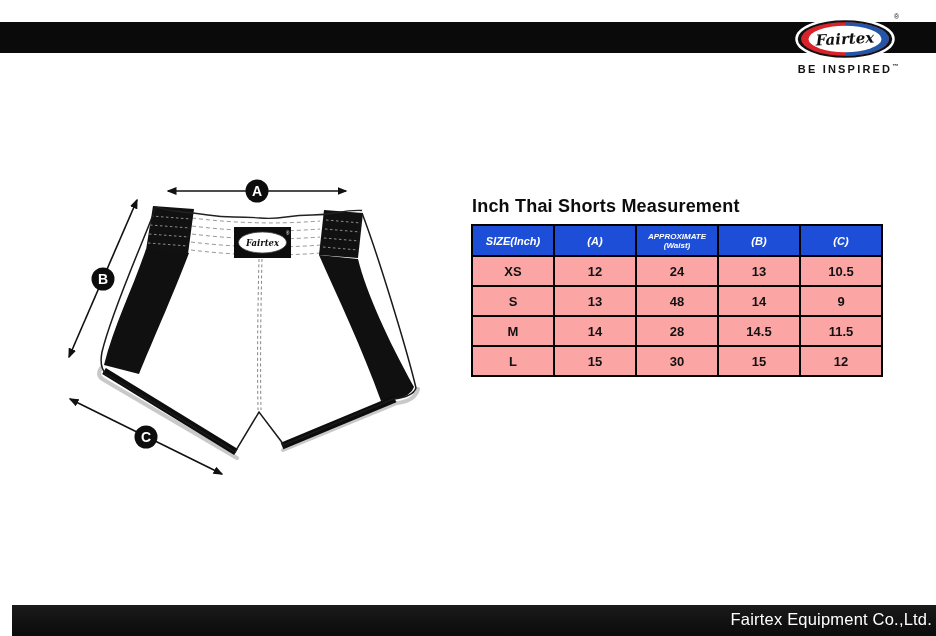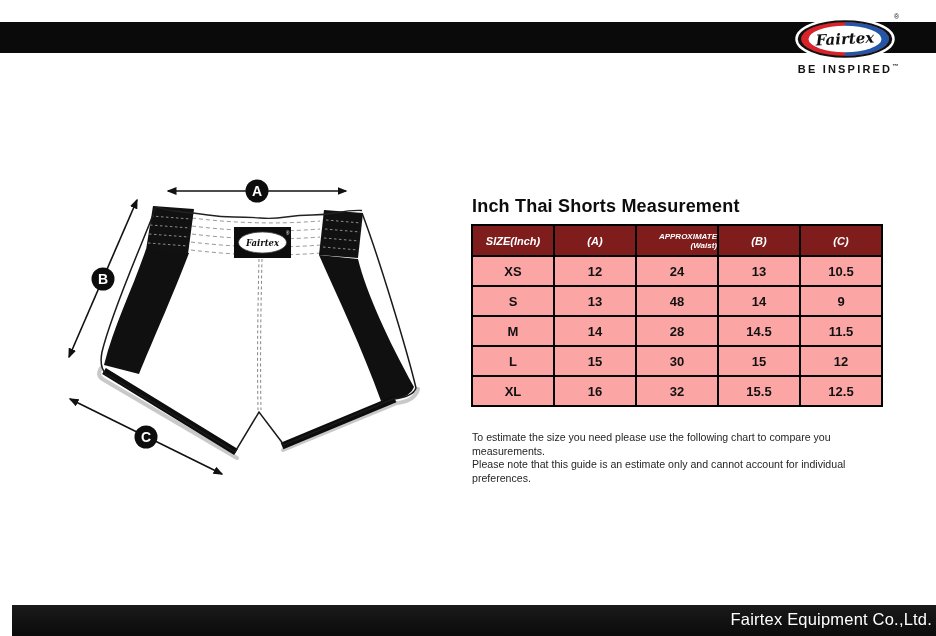--- a/index.html
+++ b/index.html
@@ -11,23 +11,23 @@
   .brand{position:absolute;left:786px;top:6px;width:124px;height:76px;z-index:2;}
   .brand svg{display:block;}
   .tagline{position:absolute;left:0;top:57px;width:124px;text-align:center;
            font-weight:bold;font-size:11px;letter-spacing:2.2px;color:#111;white-space:nowrap;}
   .tagline sup{font-size:6px;letter-spacing:0;}
 
   
   .section-title{position:absolute;left:472px;top:196px;font-size:18px;font-weight:bold;color:#0d0d0d;letter-spacing:.2px;}
   table.size-table{position:absolute;left:471px;top:224px;border-collapse:collapse;table-layout:fixed;}
   table.size-table td,table.size-table th{border:2px solid #000;width:80px;text-align:center;vertical-align:middle;padding:0;}
-  table.size-table th{background:#7f1d1d;color:#fff;height:29px;font-style:italic;font-weight:bold;font-size:11px;}
+  table.size-table th{background:#1d4ed8;color:#fff;height:29px;font-style:italic;font-weight:bold;font-size:11px;}
   table.size-table th .sub{display:block;font-size:8px;line-height:9px;}
-  table.size-table th.waist{font-size:8.5px;line-height:9px;text-align:right;}
+  table.size-table th.waist{font-size:8.5px;line-height:9px;}
   table.size-table td{height:28px;font-weight:bold;font-size:13px;color:#111;background:#fca5a5;}
   .note{position:absolute;left:472px;top:431px;width:420px;font-size:10.6px;line-height:13.5px;color:#262626;}
 
   
   .diagram{position:absolute;left:50px;top:160px;width:400px;height:330px;}
 
   
   .footer-bar{position:absolute;left:12px;top:605px;width:936px;height:44px;
               background:linear-gradient(#1a1a1a,#050505);color:#fff;z-index:1;}
   .footer-bar .co{position:absolute;right:16px;top:0;line-height:28px;font-size:16.5px;letter-spacing:.2px;}
@@ -159,32 +159,21 @@
         <td>14.5</td>
         <td>11.5</td>
       </tr>
       <tr>
         <td>L</td>
         <td>15</td>
         <td>30</td>
         <td>15</td>
         <td>12</td>
       </tr>
-      <tr>
-        <td>XL</td>
-        <td>16</td>
-        <td>32</td>
-        <td>15.5</td>
-        <td>12.5</td>
-      </tr>
     </tbody>
   </table>
 
-  <div class="note">
-    <div>To estimate the size you need please use the following chart to compare you measurements.</div>
-    <div>Please note that this guide is an estimate only and cannot account for individual preferences.</div>
-  </div>
 
   <div class="footer-bar">
     <span class="co">Fairtex Equipment Co.,Ltd.</span>
   </div>
 
 </div>
 
 </body></html>

